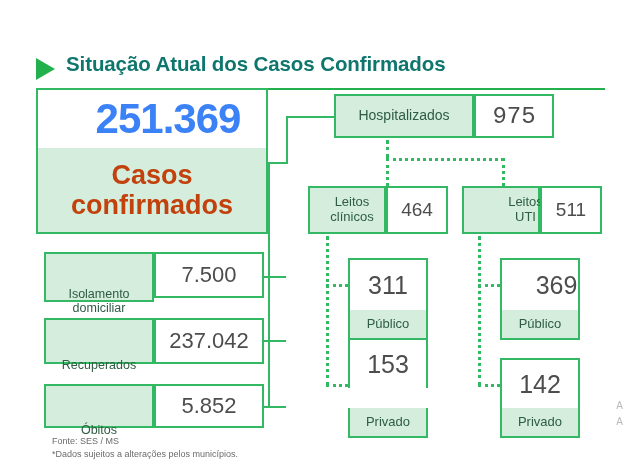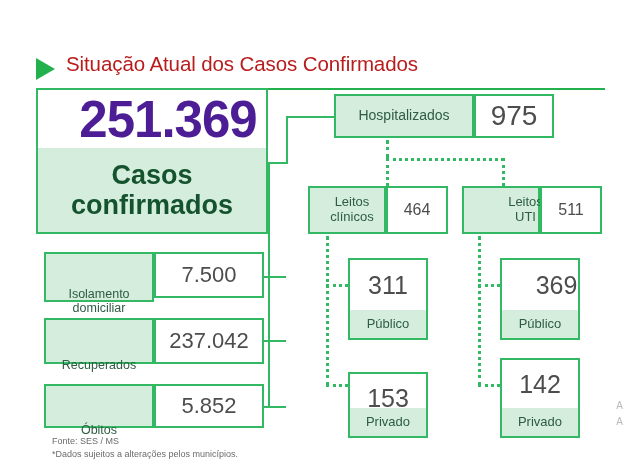--- a/index.html
+++ b/index.html
@@ -31,22 +31,22 @@
     height: 0;
     border-top: 11px solid transparent;
     border-bottom: 11px solid transparent;
     border-left: 19px solid #22b14c;
   }
   .header-title {
     position: absolute;
     left: 66px;
     top: 30px;
     font-size: 20.5px;
-    font-weight: normal;
-    color: #b91c1c;
+    font-weight: bold;
+    color: #0f766e;
     letter-spacing: -0.1px;
     white-space: nowrap;
   }
   .header-rule {
     position: absolute;
     left: 67px;
     top: 66px;
     width: 538px;
     height: 2px;
     background: #22b14c;
@@ -78,36 +78,36 @@
 
   
   #total-box {
     left: 36px;
     top: 88px;
     width: 232px;
     height: 60px;
     border-bottom: none;
   }
   #total-number {
-    font-size: 51px;
+    font-size: 42px;
     font-weight: bold;
-    color: #4c1d95;
+    color: #3b82f6;
     letter-spacing: -1px;
     margin-left: 32px;
   }
   #total-label-box {
     left: 36px;
     top: 148px;
     width: 232px;
     height: 86px;
     border-top: none;
   }
   #total-label {
     font-size: 27px;
-    color: #14532d;
+    color: #c2410c;
     font-weight: bold;
     line-height: 1.12;
   }
 
   
   .row-label {
     font-size: 12.5px;
     margin-top: 48px;
   }
   .row-num {
@@ -118,41 +118,41 @@
   #iso-value { left: 154px; top: 252px; width: 110px; height: 46px; }
   #rec-label { left: 44px;  top: 318px; width: 110px; height: 46px; }
   #rec-value { left: 154px; top: 318px; width: 110px; height: 46px; }
   #obi-label { left: 44px;  top: 384px; width: 110px; height: 44px; }
   #obi-value { left: 154px; top: 384px; width: 110px; height: 44px; }
 
   
   #hosp-label { left: 334px; top: 94px; width: 140px; height: 44px; }
   #hosp-value { left: 474px; top: 94px; width: 80px;  height: 44px; }
   #hosp-label .label { font-size: 14px; }
-  #hosp-value .num   { font-size: 28px; }
+  #hosp-value .num   { font-size: 24px; font-family: Liberation Mono, monospace; }
 
   
   #clin-label { left: 308px; top: 186px; width: 78px; height: 48px; }
   #clin-value { left: 386px; top: 186px; width: 62px; height: 48px; }
   #uti-label  { left: 462px; top: 186px; width: 78px; height: 48px; padding-left: 39px; }
   #uti-value  { left: 540px; top: 186px; width: 62px; height: 48px; }
   #clin-label .label, #uti-label .label { font-size: 13px; margin-left: 10px; }
-  #clin-value .num, #uti-value .num { font-size: 16px; }
+  #clin-value .num, #uti-value .num { font-size: 19px; }
 
   
   .leaf-num {
     font-size: 25px;
   }
   .leaf-tag {
     font-size: 13px;
   }
 
   #clin-pub-num { left: 348px; top: 258px; width: 80px; height: 52px; border-bottom: none; }
   #clin-pub-tag { left: 348px; top: 310px; width: 80px; height: 30px; border-top: none; }
-  #clin-pri-num { left: 348px; top: 372px; width: 80px; height: 50px; border-bottom: none; }
+  #clin-pri-num { left: 348px; top: 338px; width: 80px; height: 50px; border-bottom: none; }
   #clin-pri-tag { left: 348px; top: 408px; width: 80px; height: 30px; border-top: none; }
 
   #uti-pub-num  { left: 500px; top: 258px; width: 80px; height: 52px; border-bottom: none; padding-left: 33px; }
   #uti-pub-tag  { left: 500px; top: 310px; width: 80px; height: 30px; border-top: none; }
   #uti-pri-num  { left: 500px; top: 358px; width: 80px; height: 50px; border-bottom: none; }
   #uti-pri-tag  { left: 500px; top: 408px; width: 80px; height: 30px; border-top: none; }
 
   
   .conn {
     position: absolute;

